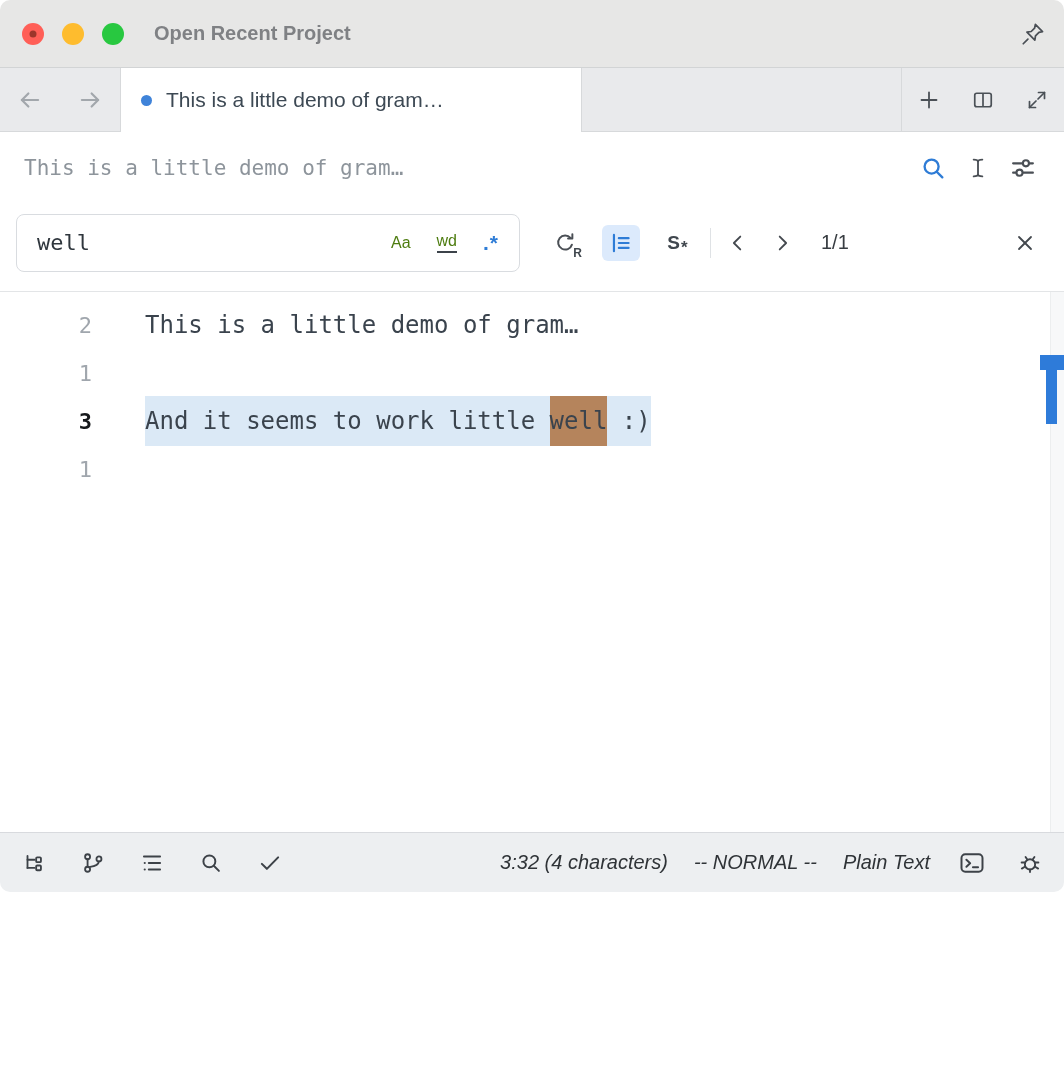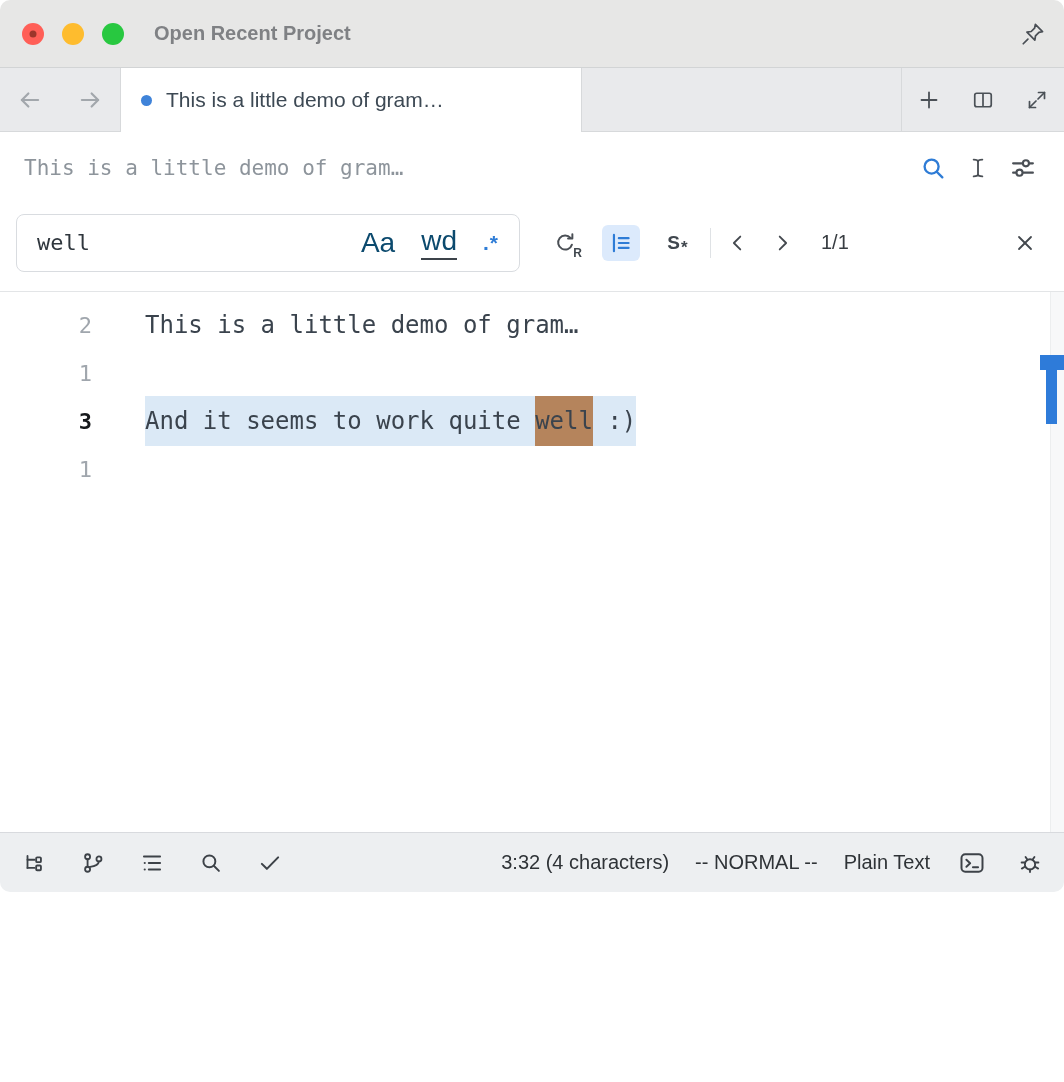--- a/index.html
+++ b/index.html
@@ -36,21 +36,21 @@
   .breadcrumb-row { height:72px; display:flex; align-items:center; padding:0 26px 0 24px; }
   .breadcrumb { font-family:"DejaVu Sans Mono", monospace; font-size:21px; color:#8d949b; }
   .toolbar-icons { margin-left:auto; display:flex; align-items:center; gap:15px; }
   .tool-btn { width:30px; height:30px; display:flex; align-items:center; justify-content:center; }
 
   .search-row { height:87px; display:flex; align-items:center; padding:0 22px 10px 16px; }
   .search-input { width:504px; height:58px; border:1px solid #d9dce0; border-radius:8px; background:#fff;
                   display:flex; align-items:center; padding:0 20px; }
   .search-query { font-family:"DejaVu Sans Mono", monospace; font-size:22px; color:#2f363d; flex:1; }
   .search-inline-opts { display:flex; align-items:center; gap:26px; }
-  .opt-text { font-size:28px; color:#0c4a6e; }
+  .opt-text { font-size:16px; color:#4d7c0f; }
   .opt-wd { border-bottom:2px solid #3c434a; padding-bottom:1px; }
   .opt-regex { color:#2e7cd6; font-weight:bold; font-size:21px; letter-spacing:1px; }
   .search-opts { display:flex; align-items:center; margin-left:26px; gap:18px; }
   .opt-btn { width:38px; height:36px; display:flex; align-items:center; justify-content:center;
              border-radius:6px; position:relative; }
   .opt-btn.active { background:#dceafc; }
   .replace-letter { position:absolute; right:2px; bottom:1px; font-size:12px; font-weight:bold; color:#40474e; }
   .sel-letter { font-size:19px; font-weight:bold; color:#40474e; }
   .sel-star { font-size:17px; font-weight:bold; color:#40474e; position:relative; top:5px; left:1px; }
   .vdivider { width:1px; height:30px; background:#dfe2e5; margin:0 10px 0 14px; }
@@ -74,21 +74,21 @@
   .scrollbar { position:absolute; top:0; right:0; bottom:0; width:14px; background:#f7f8f9;
                border-left:1px solid #eceeef; }
   .marker-cap { position:absolute; top:63px; right:0; width:24px; height:15px; background:#2e7bd9; }
   .marker-stem { position:absolute; top:63px; right:7px; width:11px; height:69px; background:#2e7bd9; }
 
   
   .statusbar { height:60px; flex:0 0 auto; border-top:1px solid #d8dade; background:#edeff1;
                display:flex; align-items:center; padding:0 18px; }
   .status-left { display:flex; align-items:center; gap:27px; }
   .status-btn { width:32px; height:32px; display:flex; align-items:center; justify-content:center; }
-  .status-right { margin-left:auto; display:flex; align-items:center; gap:26px; }
+  .status-right { margin-left:auto; display:flex; align-items:center; gap:26px;font-style:italic; }
   .status-text { font-size:20px; color:#2f3337; white-space:nowrap; }
   svg { display:block; }
 </style>
 </head>
 <body>
 
 <div id="window">
 
   <div class="titlebar">
     <div class="lights">
@@ -263,21 +263,21 @@
     <div class="lines">
         <div class="line">
           <span class="lnum">2</span>
           <span class="lcontent"><span class="seg-plain">This is a little demo of gram…</span></span>
         </div>
         <div class="line">
           <span class="lnum">1</span>
         </div>
         <div class="line">
           <span class="lnum current">3</span>
-          <span class="lcontent"><span class="seg-selection">And it seems to work quite </span><span class="seg-match">well</span><span class="seg-selection"> :)</span></span>
+          <span class="lcontent"><span class="seg-selection">And it seems to work little </span><span class="seg-match">well</span><span class="seg-selection"> :)</span></span>
         </div>
         <div class="line">
           <span class="lnum">1</span>
         </div>
       </div>
     <div class="scrollbar"></div>
     <div class="marker-cap"></div>
     <div class="marker-stem"></div>
   </div>
 

